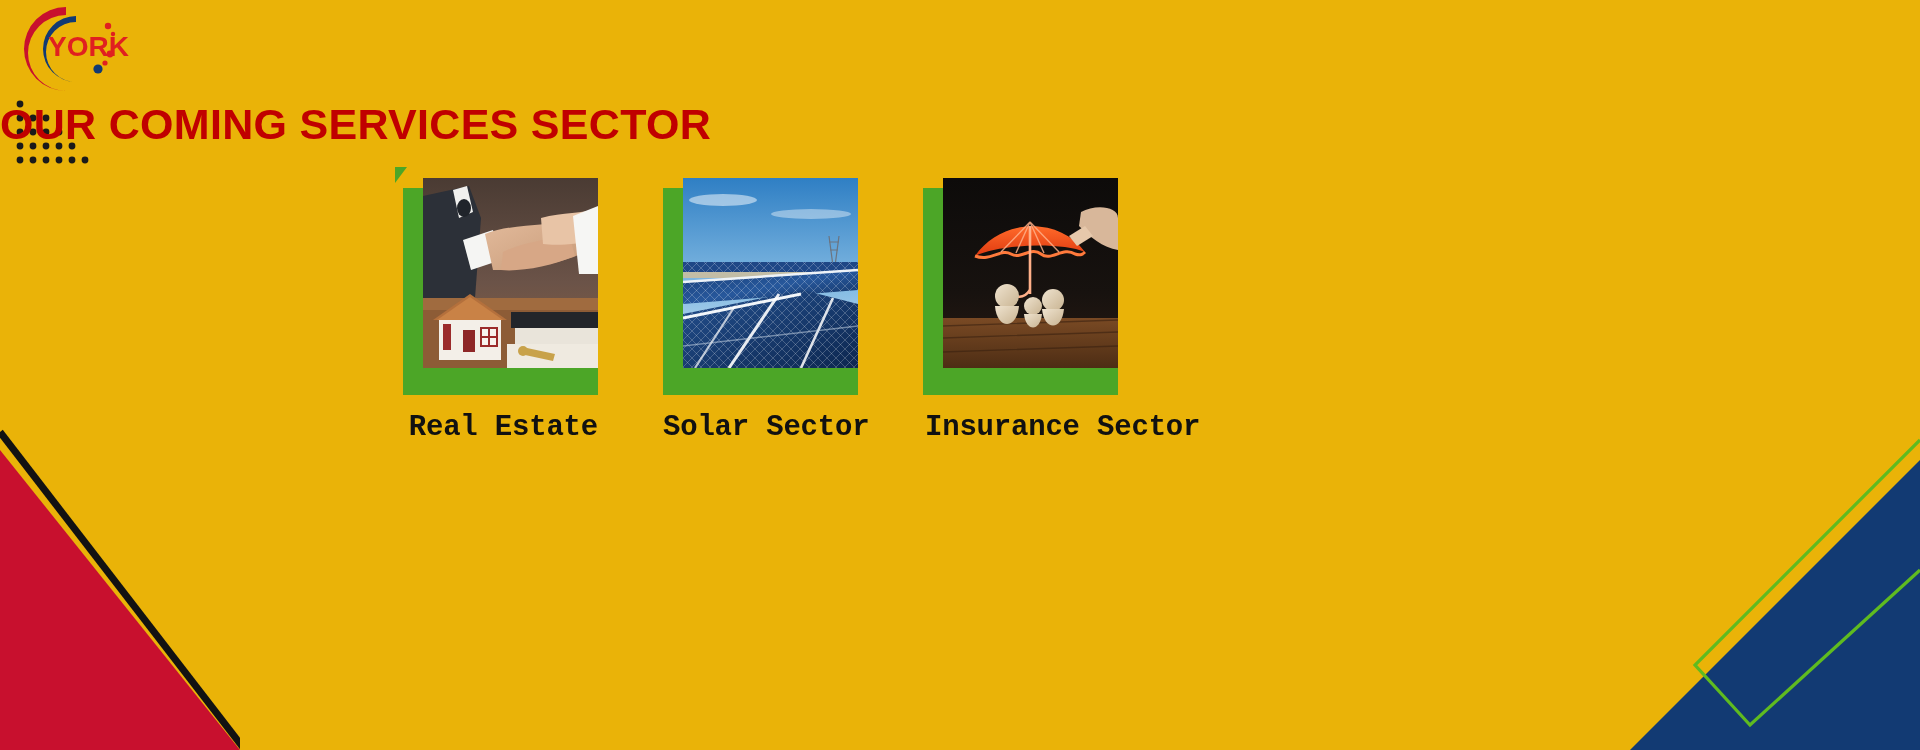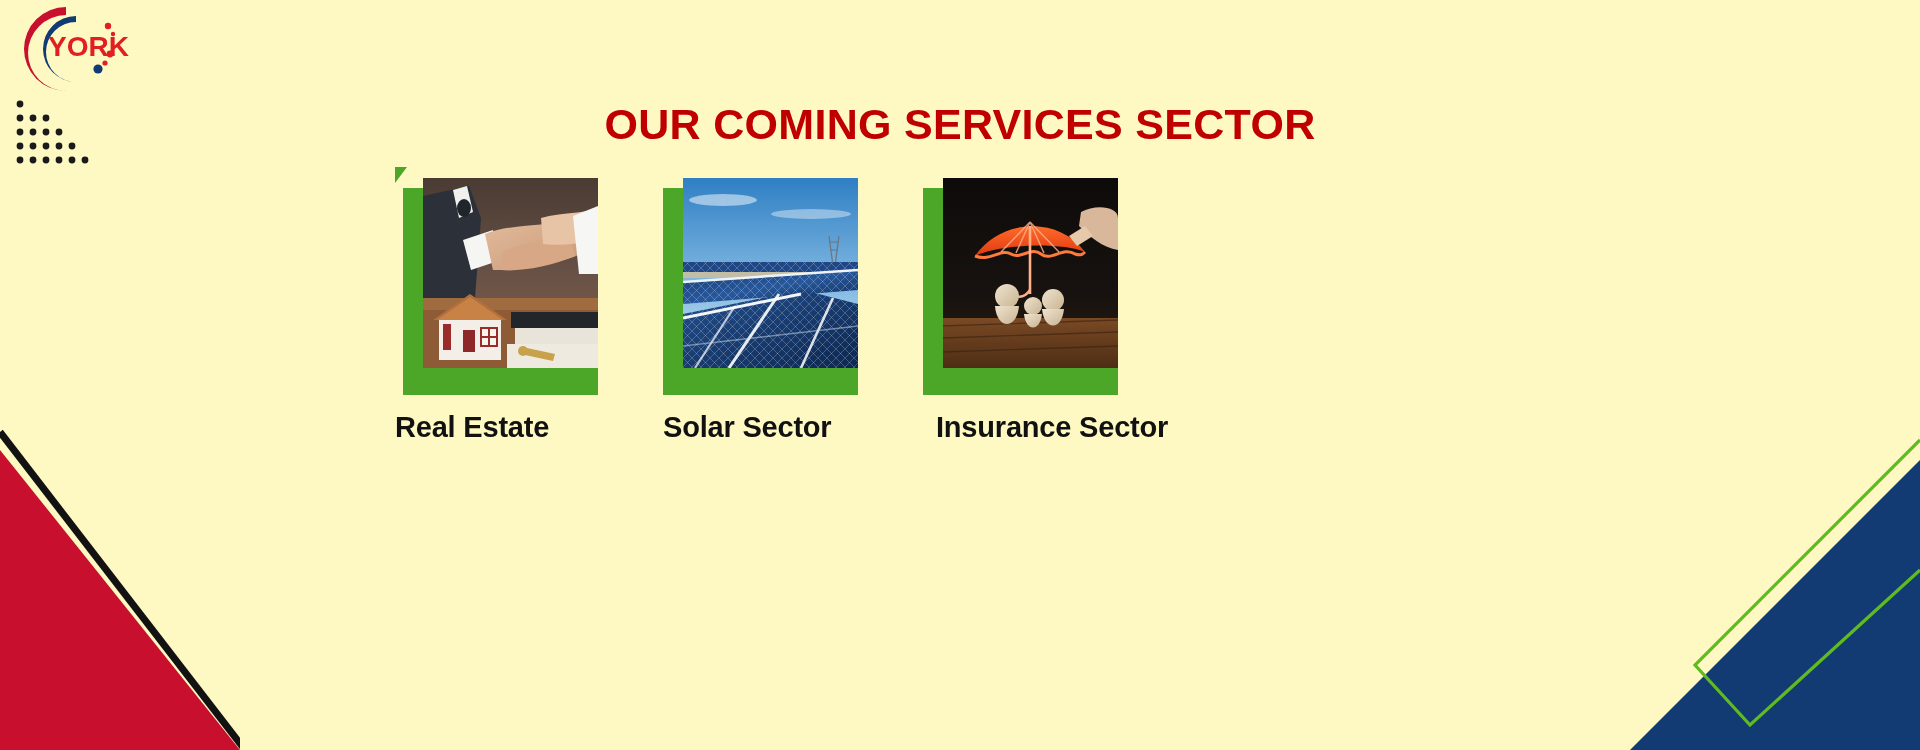--- a/index.html
+++ b/index.html
@@ -4,34 +4,33 @@
 <title>Our Coming Services Sector</title>
 <style>
   html,body{margin:0;padding:0;}
   body{
     width:1920px;height:750px;
     background:#ffffff;
     font-family:"Liberation Sans", sans-serif;
     overflow:hidden;
     position:relative;
   }
-  .slide{position:absolute;inset:0;background:#fef9c3;overflow:hidden;}
+  .slide{position:absolute;inset:0;background:#eab308;overflow:hidden;}
 
   
   .corner-bl{position:absolute;left:0;bottom:0;width:240px;height:330px;pointer-events:none;}
   .corner-br{position:absolute;right:0;bottom:0;width:330px;height:420px;pointer-events:none;}
 
   
   .logo{position:absolute;left:4px;top:2px;width:140px;height:92px;}
   .dots-pattern{position:absolute;left:6px;top:96px;width:90px;height:76px;}
 
   
   .title{
     position:absolute;left:0;right:0;top:100px;
-    text-align:center;
     font-size:43px;
     font-weight:bold;
     letter-spacing:.3px;
     color:#C00000;
     font-family:"Liberation Sans", sans-serif;
     white-space:nowrap;
   }
 
   
   .cards{
@@ -49,30 +48,30 @@
   .card-photo{
     position:absolute;
     left:20px;top:-10px;
     width:175px;height:190px;
     overflow:hidden;
     background:#2b2b2b;
   }
   .card-photo > svg{display:block;width:175px;height:190px;}
   .card-label{
     margin-top:16px;
-    text-align:left;
+    text-align:right;
     font-size:29px;
     font-weight:bold;
     color:#111111;
-    font-family:Liberation Sans, sans-serif;
+    font-family:Liberation Mono, monospace;
     letter-spacing:-.2px;
     white-space:nowrap;
   }
   .card:nth-child(1) .card-label{margin-left:-8px;}
-  .card:nth-child(3) .card-label{margin-left:13px;}
+  .card:nth-child(3) .card-label{margin-left:2px;}
 
   .green-tick{
     position:absolute;
     left:-8px;top:-21px;
     width:12px;height:16px;
   }
 </style>
 </head>
 <body>
 

